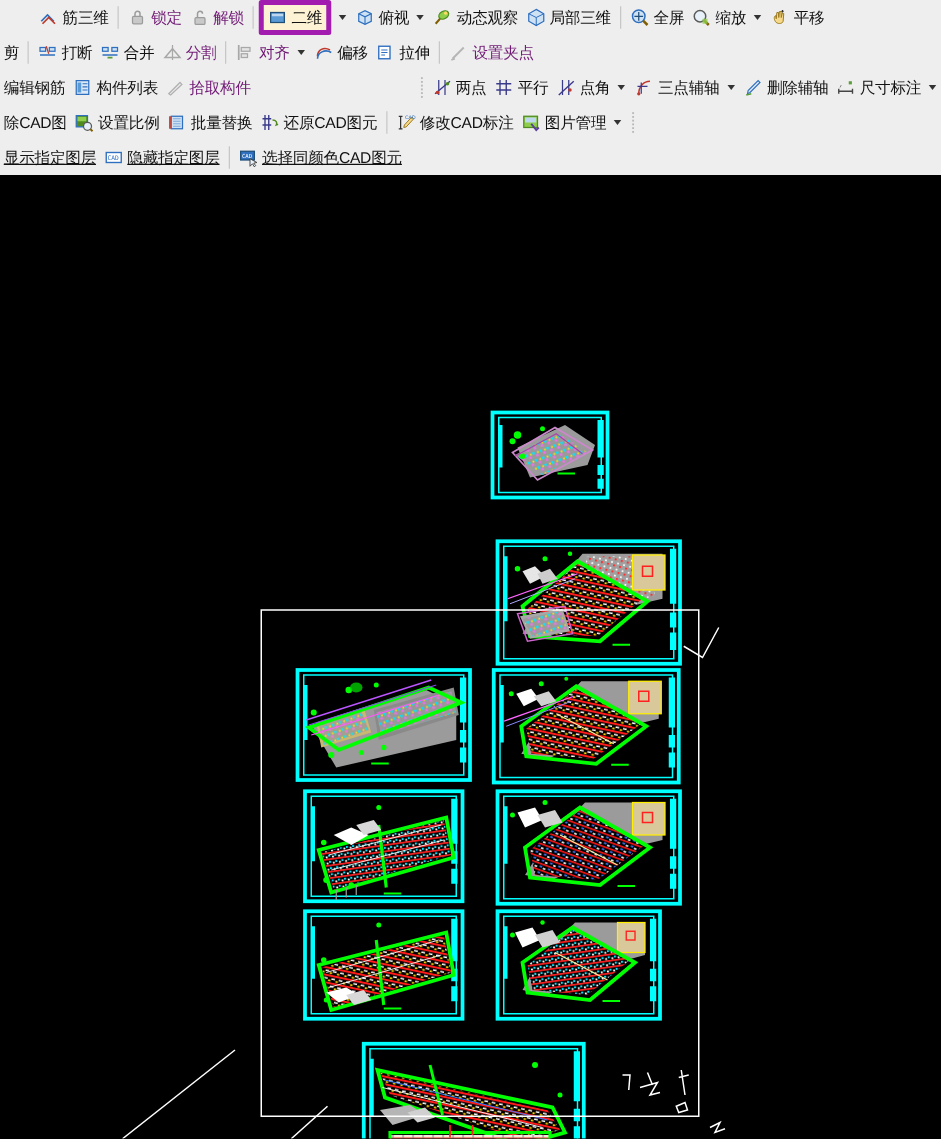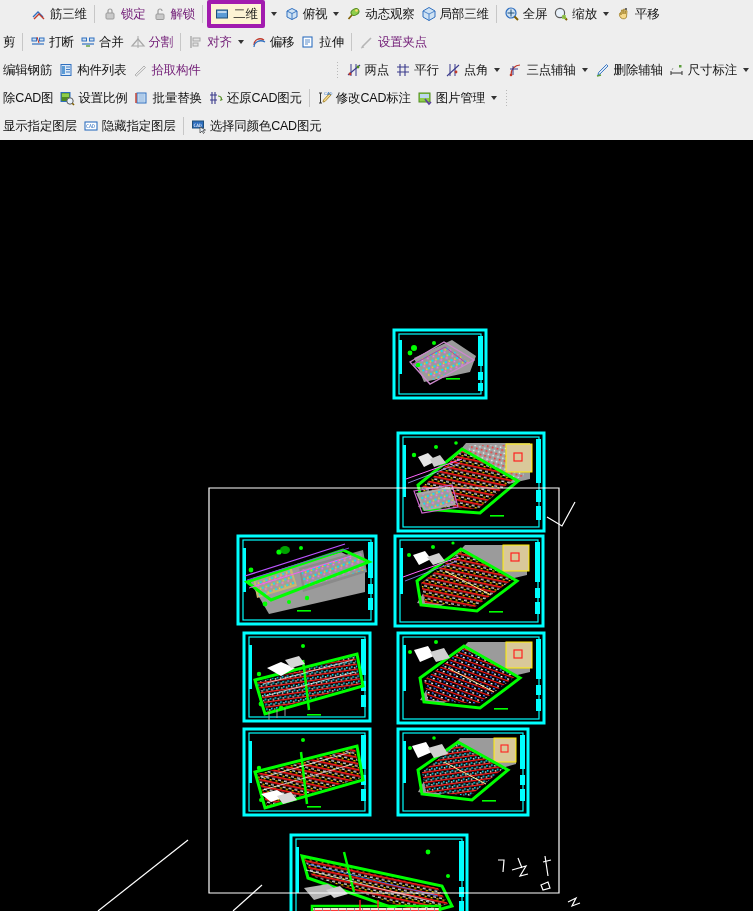--- a/index.html
+++ b/index.html
@@ -17,21 +17,21 @@
     background: #eeeeee;
     display: flex; align-items: center;
     white-space: nowrap; overflow: hidden;
     font-size: 12px; color: #111;
     box-sizing: border-box;
   }
   .tb1 { top: 0; padding-left: 28px; }
   .tb2 { top: 28px; }
   .tb3 { top: 56px; }
   .tb4 { top: 84px; }
-  .tb5 { top: 112px; }
+  .tb5 { top: 112px; text-decoration: underline; }
 
   .tbitem {
     display: inline-flex; align-items: center;
     height: 22px; padding: 0 3px;
     gap: 3px;
     flex: 0 0 auto;
     cursor: default;
   }
   .tbitem .lbl { font-size: 12.5px; line-height: 1; letter-spacing: -0.2px; }
   .tbitem.disabled .lbl { color: #701a75; }

